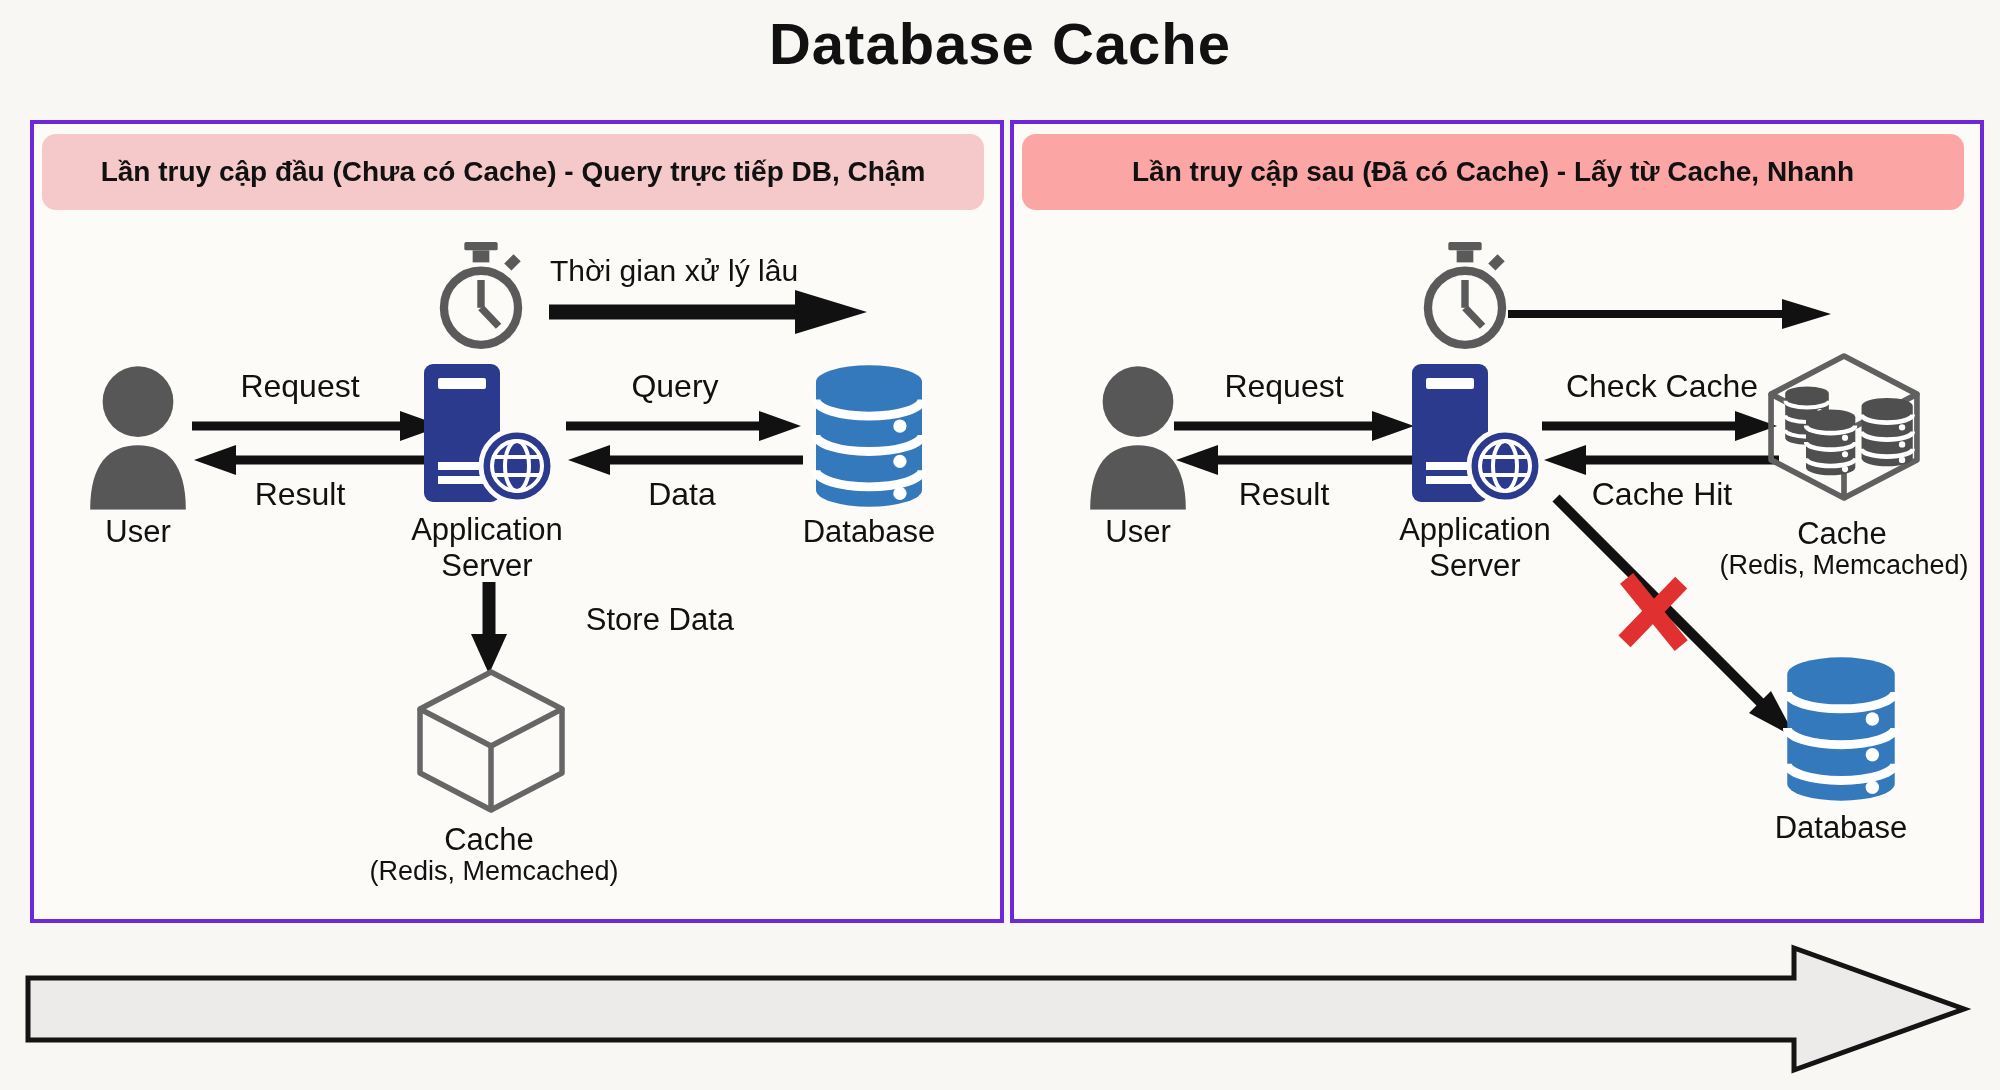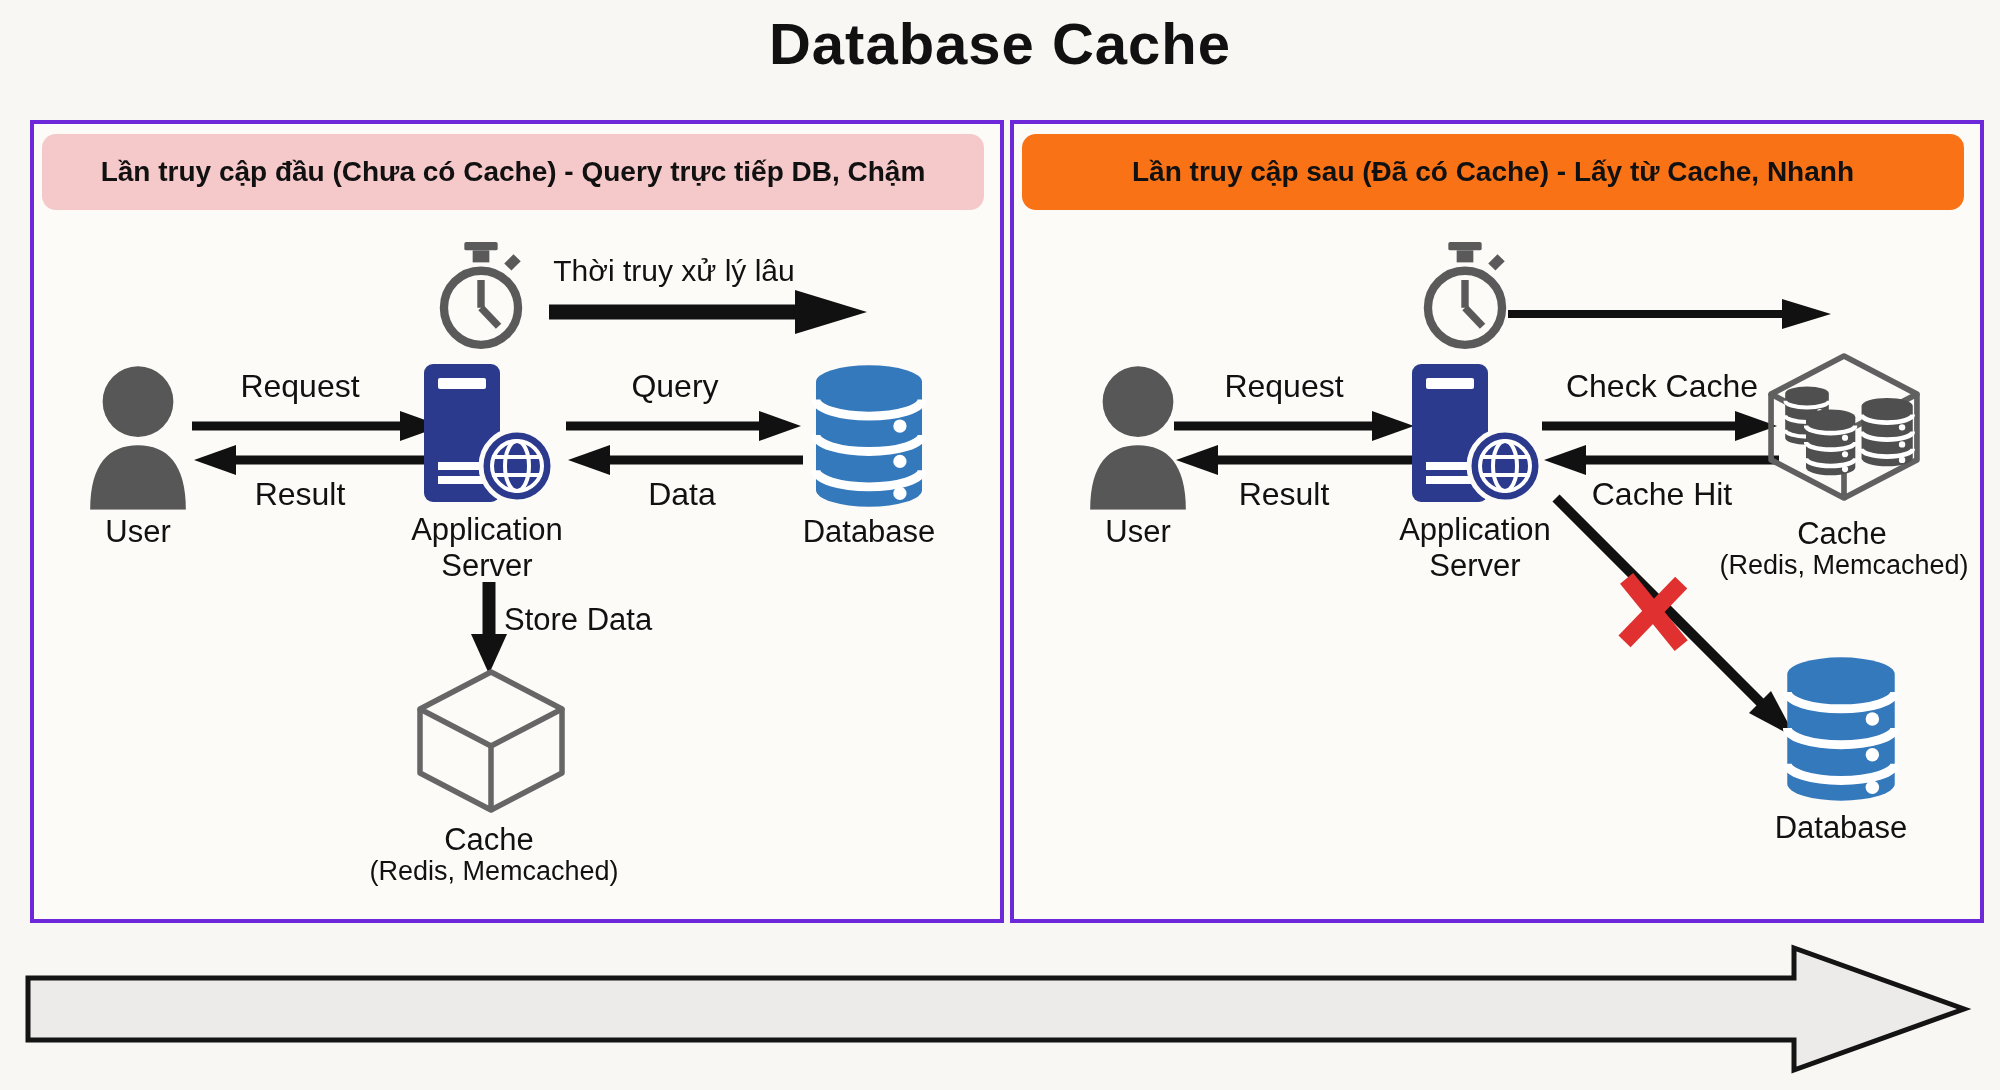--- a/index.html
+++ b/index.html
@@ -4,27 +4,27 @@
 <style>
   html,body{margin:0;padding:0;background:#f9f7f3;}
   .stage{position:relative;width:2000px;height:1090px;background:#f9f7f3;overflow:hidden;
          font-family:"Liberation Sans","DejaVu Sans",sans-serif;color:#111;}
   .abs{position:absolute;}
   .title{left:0;top:10px;width:2000px;text-align:center;font-size:58px;font-weight:bold;letter-spacing:1px;}
   .panel{border:4px solid #6d28d9;background:#fcfbf8;width:966px;height:795px;top:120px;}
   .panel-header{left:8px;top:10px;width:942px;height:76px;border-radius:14px;
                 text-align:center;line-height:76px;font-size:28px;font-weight:bold;white-space:nowrap;}
   .ph-pink{background:#f5c9c9;}
-  .ph-green{background:#f97316;}
+  .ph-green{background:#fca5a5;}
   .lbl{font-size:32px;text-align:center;white-space:nowrap;}
   .node-lbl{font-size:31px;text-align:center;white-space:nowrap;}
   .node-lbl2{font-size:31px;text-align:center;line-height:1.15;}
   .sub-lbl{font-size:27px;text-align:center;white-space:nowrap;}
   .timer-lbl{font-size:30px;text-align:center;white-space:nowrap;}
-  .store-lbl{font-size:31px;text-align:left;white-space:nowrap;}
+  .store-lbl{font-size:31px;text-align:right;white-space:nowrap;}
   .footer-text{left:200px;top:978px;width:1600px;height:64px;line-height:64px;
                text-align:center;font-size:40px;white-space:nowrap;}
   .ft-bold{font-weight:bold;}
   svg{display:block;}
 </style>
 </head>
 <body>
 
 <div class="stage">
 
@@ -106,21 +106,21 @@
   </svg>
 
   <div class="abs title">Database Cache</div>
 
   <div class="abs panel" style="left:30px;">
     <div class="abs panel-header ph-pink">Lần truy cập đầu (Chưa có Cache) - Query trực tiếp DB, Chậm</div>
 
     <svg class="abs" style="left:396px;top:118px;" width="102" height="113" viewBox="0 0 110 122">
         <use href="#stopwatch"></use>
       </svg>
-    <div class="abs timer-lbl" style="left:480px;top:130px;width:320px;">Thời truy xử lý lâu</div>
+    <div class="abs timer-lbl" style="left:480px;top:130px;width:320px;">Thời gian xử lý lâu</div>
     <svg class="abs" style="left:513px;top:162px;" width="320" height="52" viewBox="0 0 320 52">
       <line x1="2" y1="26" x2="252" y2="26" stroke="#111" stroke-width="15"></line>
       <polygon points="248,4 320,26 248,48" fill="#111"></polygon>
     </svg>
 
     <svg class="abs" style="left:52px;top:240px;" width="104" height="146" viewBox="0 0 100 140">
         <use href="#person"></use>
       </svg>
     <div class="abs node-lbl" style="left:32px;top:390px;width:144px;">User</div>
 

